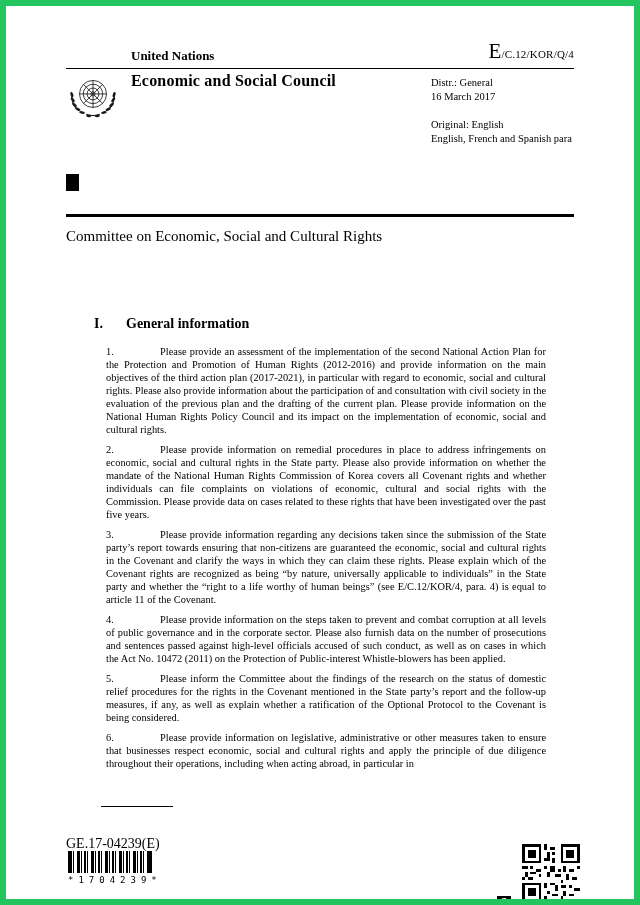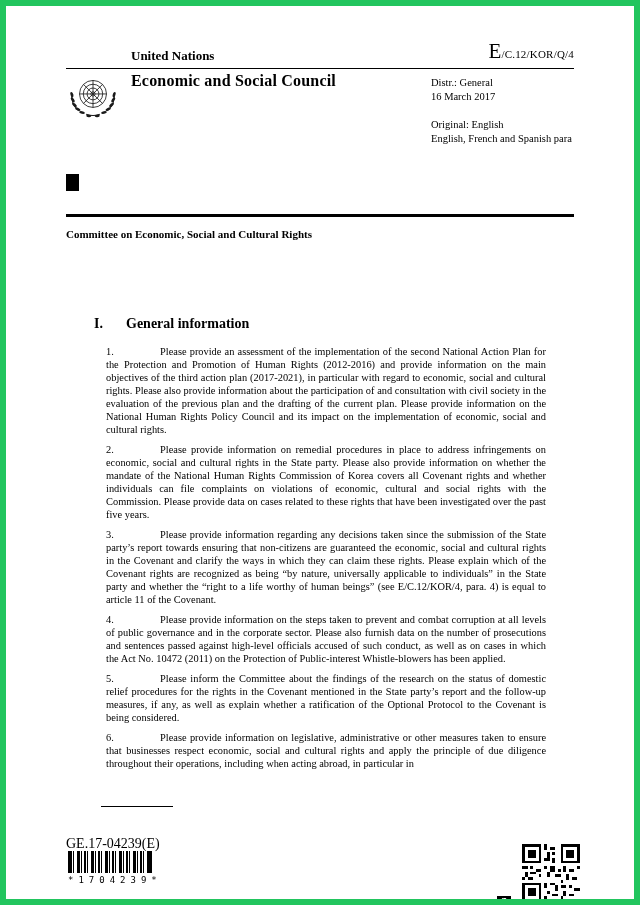--- a/index.html
+++ b/index.html
@@ -31,21 +31,21 @@
     font-size:10.5px; line-height:14px;font-family:Liberation Serif, serif;
   }
   .meta-gap { height:14px; }
 
   .placement-marker { position:absolute; left:60px; top:168px; width:13px; height:17px; background:#000; }
 
   .thick-rule { position:absolute; left:60px; right:60px; top:208px; height:3px; background:#000; }
 
   .committee {
     position:absolute; left:60px; top:222px;
-    font-size:11px; font-weight:bold;
+    font-size:15px; font-weight:normal;
   }
 
   .doc-title {
     position:absolute; left:120px; top:252px; width:430px;
     font-size:13.5px; font-weight:bold; line-height:17px;
   }
   .doc-title sup { font-size:8px; font-weight:normal; }
 
   .section-heading {
     position:absolute; left:88px; top:310px;

